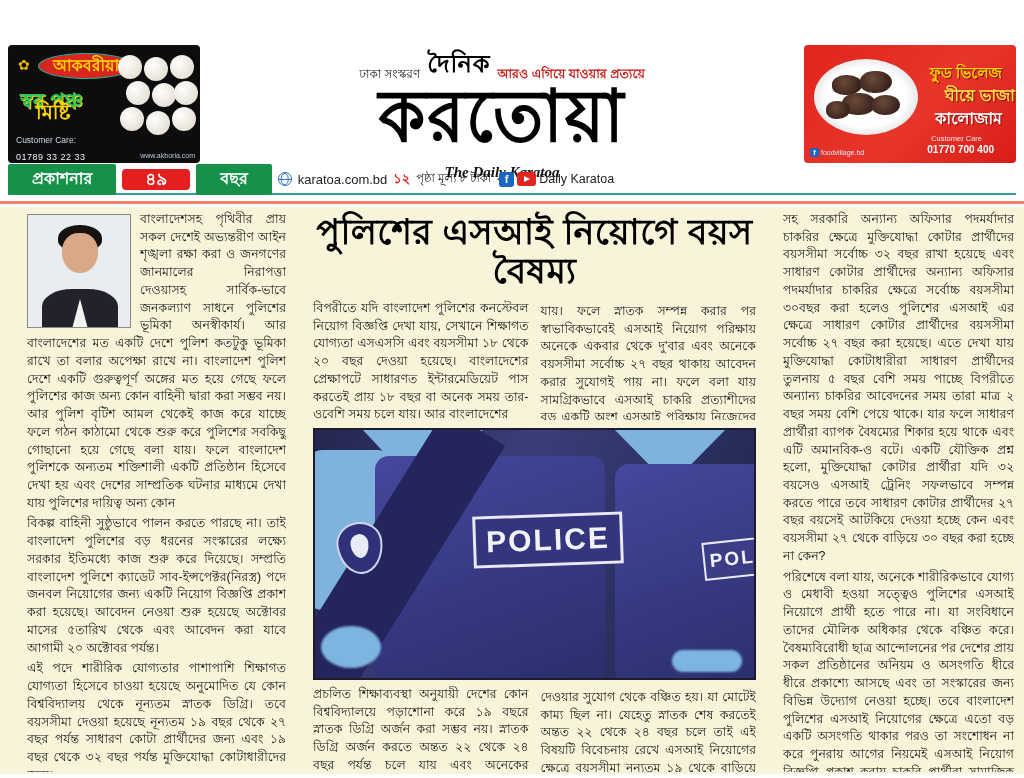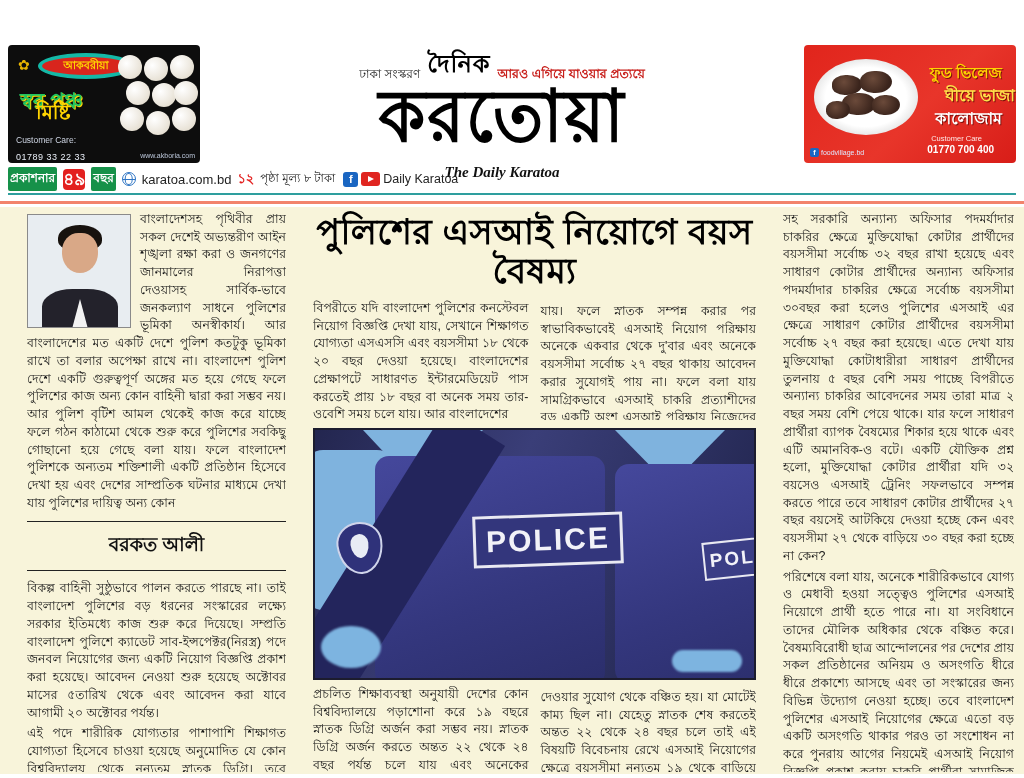--- a/index.html
+++ b/index.html
@@ -4,21 +4,21 @@
 <style>
   * { margin:0; padding:0; box-sizing:border-box; }
   html,body { width:1024px; height:778px; background:#ffffff; font-family:"Liberation Sans","DejaVu Sans",sans-serif; }
   .paper { position:relative; width:1024px; height:778px; background:#fff; overflow:hidden; }
 
   
   .header { position:absolute; top:45px; left:8px; right:8px; height:118px; display:flex; gap:10px; }
 
   .ad { border-radius:4px; overflow:hidden; position:relative; flex:0 0 auto; }
   .ad-left { width:192px; background:#0d0d0d; color:#fff; }
-  .ad-left .brand-oval { position:absolute; top:8px; left:30px; width:96px; height:26px; background:#d8251d; border:4px solid #14b8a6; border-radius:50%; display:flex; align-items:center; justify-content:center; color:#ffd400; font-weight:bold; font-size:11px; }
+  .ad-left .brand-oval { position:absolute; top:8px; left:30px; width:96px; height:26px; background:#d8251d; border:1px solid #14b8a6; border-radius:50%; display:flex; align-items:center; justify-content:center; color:#ffd400; font-weight:bold; font-size:16px; }
   .ad-left .star { position:absolute; top:12px; left:10px; color:#e8b400; font-size:14px; }
   .ad-left .l1 { position:absolute; top:40px; left:12px; font-size:21px; font-weight:bold; color:#22c55e; text-shadow:1px 1px 0 #ffd400; }
   .ad-left .l2 { position:absolute; top:52px; left:28px; font-size:20px; font-weight:bold; color:#ffd400; }
   .ad-left .care { position:absolute; bottom:18px; left:8px; font-size:8.5px; color:#cfd6e4; }
   .ad-left .phone { position:absolute; bottom:1px; left:8px; font-size:9px; color:#e9eef7; letter-spacing:.5px; }
   .ad-left .web { position:absolute; bottom:4px; right:5px; font-size:7px; color:#bcc7da; }
   .sweets { position:absolute; right:4px; top:10px; width:78px; height:84px; }
   .sweet { position:absolute; width:24px; height:24px; border-radius:50%; background:radial-gradient(circle at 35% 35%, #ffffff, #e8e2d6 70%, #cfc7b6); }
 
   .ad-right { width:212px; background:linear-gradient(135deg,#e1251c 0%,#e8352a 55%,#d81d18 100%); color:#fff; }
@@ -35,23 +35,23 @@
   .masthead { flex:1; position:relative; text-align:center; }
   .mh-row { display:flex; justify-content:center; align-items:flex-end; padding:0 6px;gap:7px; }
   .edition { font-size:12px; color:#222; }
   .daily-word { font-size:24px; font-weight:bold; color:#000; letter-spacing:1px; }
   .tagline { font-size:12.5px; font-weight:bold; color:#c81f1b; }
   .big-title { font-size:67px; font-weight:bold; color:#000; line-height:.95; letter-spacing:2px; font-family:"DejaVu Sans",sans-serif; transform:scaleY(1.08); }
   .subtitle { font-size:15px; font-weight:bold; font-style:italic; color:#111; font-family:"Liberation Serif","DejaVu Serif",serif; margin-top:15px; }
 
   
   .info-bar { position:absolute; top:168px; left:8px; right:8px; height:27px; display:flex; align-items:center; gap:6px; border-bottom:2px solid #2e9e9e; padding-bottom:3px; }
-  .badge { font-size:12px; font-weight:bold; color:#fff; padding:2px 2px; }
+  .badge { font-size:16px; font-weight:bold; color:#fff; padding:2px 24px; }
   .badge-green { background:#169149; border-radius:2px; }
-  .badge-red { background:#e3201f; border-radius:4px; font-size:17px; padding:0 0; line-height:21px; }
+  .badge-red { background:#e3201f; border-radius:4px; font-size:17px; padding:0 23px; line-height:21px; }
   .globe { width:14px; height:14px; border-radius:50%; border:1.5px solid #2d74c4; position:relative; flex:0 0 auto; }
   .globe::before { content:""; position:absolute; left:50%; top:0; bottom:0; width:55%; border:1px solid #2d74c4; border-radius:50%; transform:translateX(-50%); }
   .globe::after { content:""; position:absolute; top:50%; left:0; right:0; border-top:1px solid #2d74c4; }
   .site { font-size:13px; color:#222; }
   .meta { font-size:11.5px; color:#111; white-space:nowrap; }
   .pages-red { color:#e3201f; font-weight:bold; font-size:13px; }
   .soc { display:flex; align-items:center; gap:3px; margin-left:2px; }
   .fb-ic { width:15px; height:15px; background:#1a66c2; border-radius:3px; color:#fff; font-weight:bold; font-size:11px; text-align:center; line-height:15px; }
   .yt-ic { width:19px; height:14px; background:#e02520; border-radius:3px; position:relative; }
   .yt-ic::after { content:""; position:absolute; left:7px; top:4px; border-left:6px solid #fff; border-top:3.5px solid transparent; border-bottom:3.5px solid transparent; }
@@ -169,21 +169,20 @@
   <div class="content">
 
     <div class="cell">
       <div class="portrait">
         <div class="hair"></div>
         <div class="face"></div>
         <div class="suit"></div>
         <div class="shirt"></div>
       </div>
       <p class="btxt">বাংলাদেশসহ পৃথিবীর প্রায় সকল দেশেই অভ্যন্তরীণ আইন শৃঙ্খলা রক্ষা করা ও জনগণের জানমালের নিরাপত্তা দেওয়াসহ সার্বিক-ভাবে জনকল্যাণ সাধনে পুলিশের ভূমিকা অনস্বীকার্য। আর বাংলাদেশের মত একটি দেশে পুলিশ কতটুকু ভূমিকা রাখে তা বলার অপেক্ষা রাখে না। বাংলাদেশ পুলিশ দেশে একটি গুরুত্বপূর্ণ অঙ্গের মত হয়ে গেছে ফলে পুলিশের কাজ অন্য কোন বাহিনী দ্বারা করা সম্ভব নয়। আর পুলিশ বৃটিশ আমল থেকেই কাজ করে যাচ্ছে ফলে গঠন কাঠামো থেকে শুরু করে পুলিশের সবকিছু গোছানো হয়ে গেছে বলা যায়। ফলে বাংলাদেশ পুলিশকে অন্যতম শক্তিশালী একটি প্রতিষ্ঠান হিসেবে দেখা হয়  এবং দেশের সাম্প্রতিক ঘটনার মাধ্যমে দেখা যায় পুলিশের দায়িত্ব অন্য কোন</p>
-      <div class="byline-box">বরকত আলী</div>
       <p class="btxt">বিকল্প বাহিনী সুষ্ঠুভাবে পালন করতে পারছে না। তাই বাংলাদেশ পুলিশের বড় ধরনের সংস্কারের লক্ষ্যে সরকার ইতিমধ্যে কাজ শুরু করে দিয়েছে। সম্প্রতি বাংলাদেশ পুলিশে ক্যাডেট সাব-ইন্সপেক্টর(নিরস্ত্র) পদে জনবল নিয়োগের জন্য একটি নিয়োগ বিজ্ঞপ্তি প্রকাশ করা হয়েছে।  আবেদন নেওয়া শুরু হয়েছে অক্টোবর মাসের ৫তারিখ থেকে এবং আবেদন করা যাবে আগামী ২০ অক্টোবর পর্যন্ত।</p>
       <p class="btxt">এই পদে শারীরিক যোগ্যতার পাশাপাশি শিক্ষাগত যোগ্যতা হিসেবে চাওয়া হয়েছে অনুমোদিত যে কোন বিশ্ববিদ্যালয় থেকে নূন্যতম স্নাতক ডিগ্রি। তবে বয়সসীমা দেওয়া হয়েছে নূন্যতম ১৯ বছর থেকে ২৭ বছর পর্যন্ত সাধারণ কোটা প্রার্থীদের জন্য এবং ১৯ বছর থেকে ৩২ বছর পর্যন্ত মুক্তিযোদ্ধা কোটাধারীদের জন্য।</p>
 
     </div>
 
     <div class="cell">
       <h1 class="headline">পুলিশের এসআই নিয়োগে বয়স বৈষম্য</h1>
 
       <div class="two-col tc-top">
         <div class="btxt">বিপরীতে যদি বাংলাদেশ পুলিশের কনস্টেবল নিয়োগ বিজ্ঞপ্তি দেখা যায়, সেখানে শিক্ষাগত যোগ্যতা এসএসসি এবং বয়সসীমা ১৮ থেকে ২০ বছর দেওয়া হয়েছে। বাংলাদেশের প্রেক্ষাপটে সাধারণত ইন্টারমেডিয়েট পাস করতেই প্রায় ১৮ বছর বা অনেক সময় তার-ওবেশি সময় চলে যায়। আর বাংলাদেশের</div>

